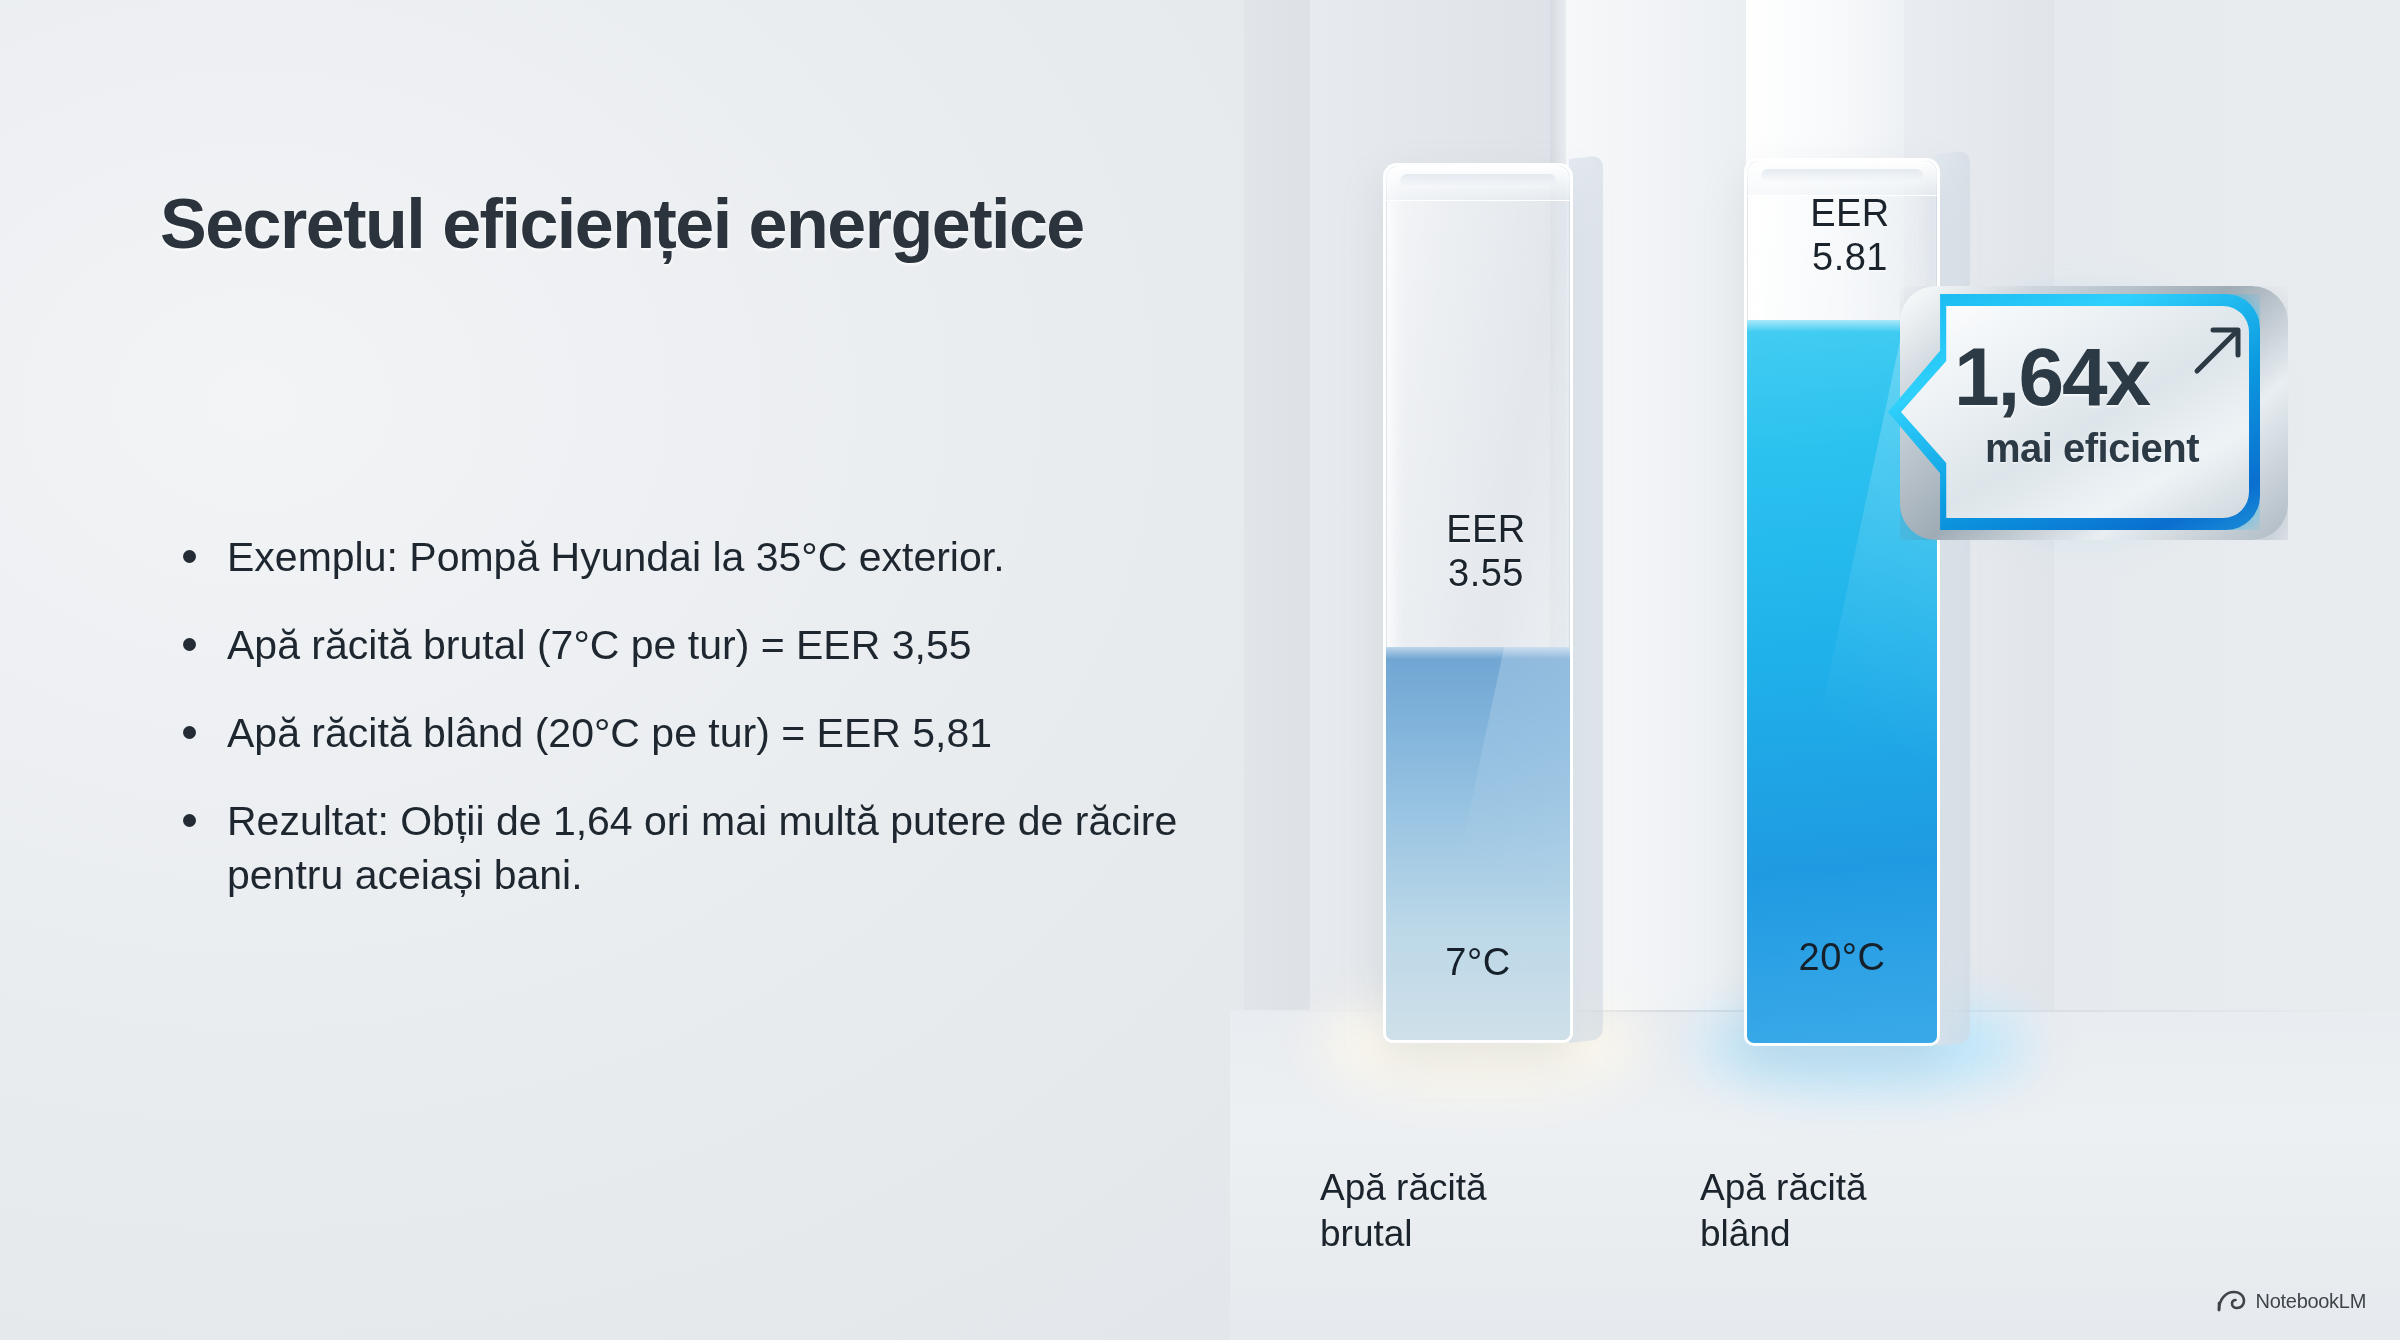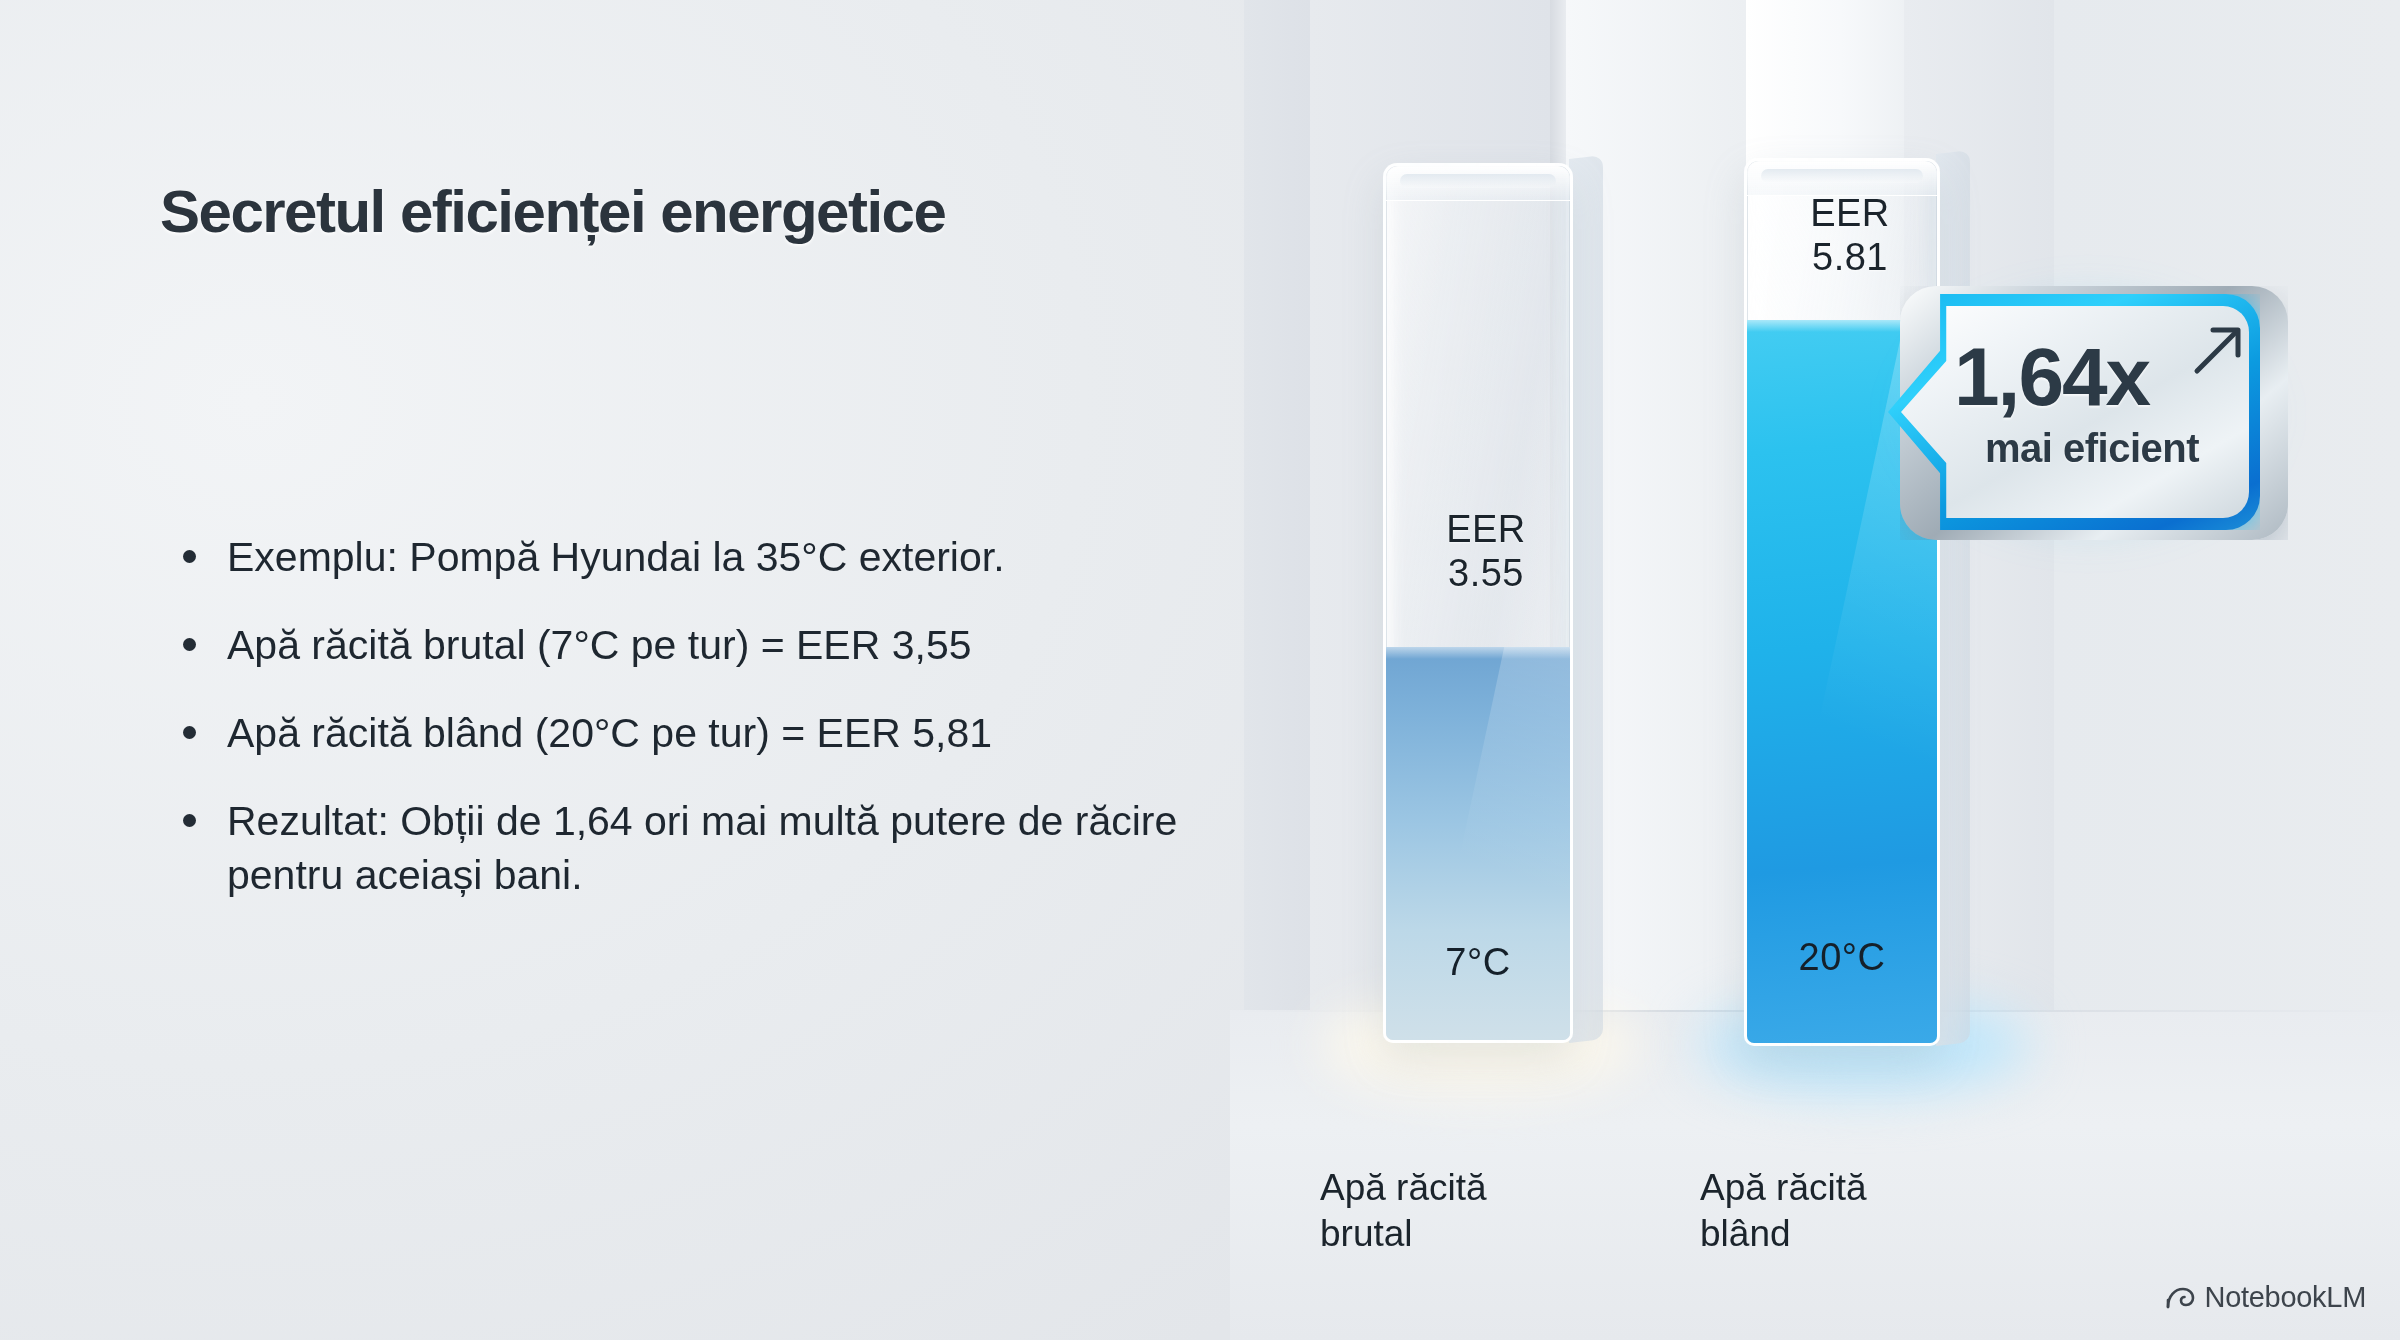--- a/index.html
+++ b/index.html
@@ -39,21 +39,21 @@
     background:linear-gradient(90deg,rgba(205,211,219,0),rgba(205,211,219,.85),rgba(205,211,219,0));
   }
   .left-soft{
     position:absolute;left:0;top:0;width:1260px;height:100%;
     background:radial-gradient(120% 90% at 20% 30%,#f2f4f6 0%,#e9ecef 55%,#e3e6ea 100%);
   }
 
   
   .title{
     position:absolute;left:160px;top:140px;width:1020px;
-    font-size:60px;line-height:1.07;font-weight:700;letter-spacing:-1.5px;
+    font-size:70px;line-height:1.07;font-weight:700;letter-spacing:-1.5px;
     color:#2b343d;
     text-shadow:0 2px 3px rgba(255,255,255,.85);
   }
   .bullets{position:absolute;left:165px;top:530px;width:1100px;}
   .bullet{
     position:relative;padding-left:62px;margin-bottom:34px;
     font-size:41px;line-height:1.32;color:#1e2730;font-weight:400;
   }
   .bullet .dot{
     position:absolute;left:18px;top:20px;width:13px;height:13px;border-radius:50%;
@@ -179,21 +179,21 @@
     position:absolute;left:56px;top:148px;width:296px;text-align:center;
     font-size:40px;font-weight:700;color:#2c3a46;letter-spacing:-.5px;
     text-shadow:0 1px 2px rgba(255,255,255,.7);
   }
   .badge-arrow{position:absolute;right:42px;top:44px;width:56px;height:56px;}
 
   
   .watermark{
     position:absolute;right:34px;bottom:26px;
     display:flex;align-items:center;gap:10px;
-    color:#262e36;font-size:29px;letter-spacing:-.3px;opacity:.88;
+    color:#262e36;font-size:20px;letter-spacing:-.3px;opacity:.88;
   }
   .watermark svg{display:block;}
 </style>
 </head>
 <body>
 
 <div class="stage">
   <div class="bg-wall"></div>
   <div class="left-soft"></div>
   <div class="panel p1"></div>

